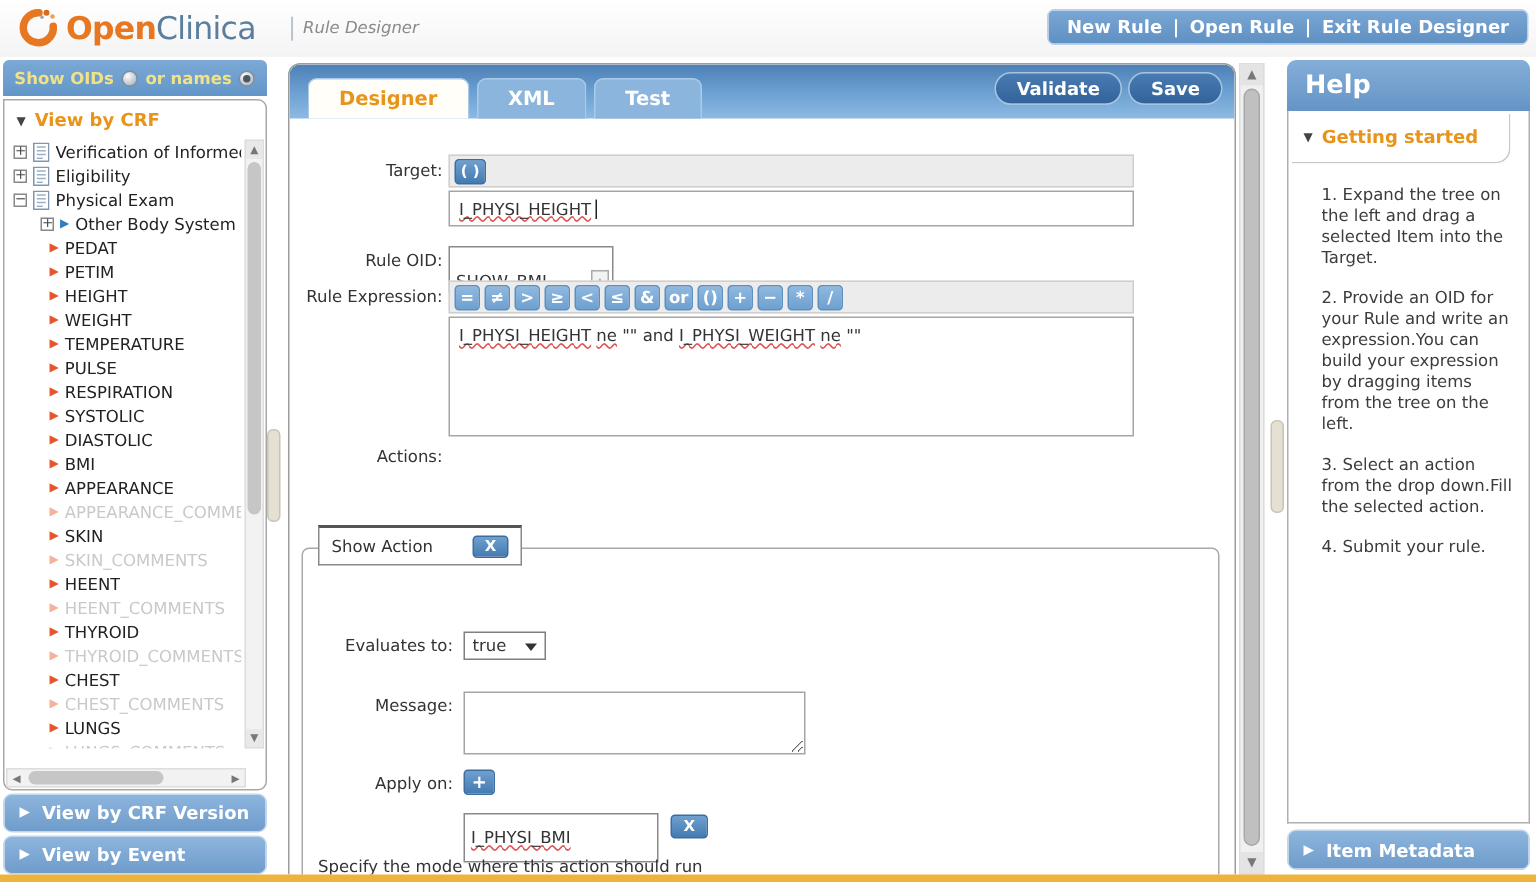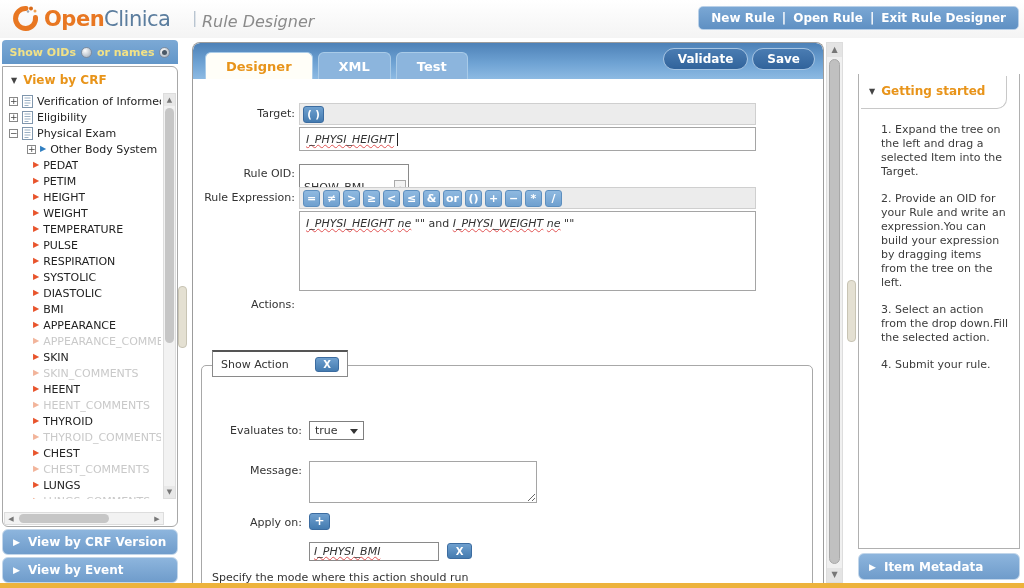--- a/index.html
+++ b/index.html
@@ -7,21 +7,21 @@
               font-family:"DejaVu Sans", sans-serif; font-size:11px; color:#333; }
 
   
   #header { position:absolute; left:0; top:0; width:1024px; height:38px;
             background:linear-gradient(#ffffff,#f4f4f4); }
   #logo { position:absolute; left:12px; top:5px; display:flex; align-items:center; }
   #logo .word { font-size:21px; letter-spacing:-0.5px; }
   #logo .w1 { color:#e87722; font-weight:bold; }
   #logo .w2 { color:#5b7d9e; }
   #title-sep { position:absolute; left:192px; top:8px; color:#b8c4d0; font-size:16px; }
-  #app-title { position:absolute; left:202px; top:12px; color:#8a8a8a; font-style:italic; font-size:16px; }
+  #app-title { position:absolute; left:202px; top:12px; color:#8a8a8a; font-style:italic; font-size:11px; }
   #top-nav { position:absolute; right:5px; top:6px; height:24px;
              background:linear-gradient(#7aa7d4,#5f90c3); border:1px solid #b9d0e8;
              border-radius:5px; color:#fff; font-weight:bold; font-size:12px;
              display:flex; align-items:center; padding:0 12px; gap:7px; }
   #top-nav span { cursor:pointer; }
   #top-nav .sep { font-weight:bold; }
 
   
   #gold { position:absolute; left:0; top:583px; width:1024px; height:5px; background:#edb33c; }
 
@@ -96,21 +96,21 @@
             display:flex; align-items:center; cursor:pointer; }
 
   .form-label { position:absolute; width:100px; text-align:right; font-size:11px; color:#333; }
   .gray-bar { position:absolute; left:106px; width:457px; height:22px; background:#ececec;
               border:1px solid #cfcfcf; display:flex; align-items:center; padding-left:3px; }
   .mini-btn { background:linear-gradient(#6fa0cf,#447bb0); border:1px solid #3c6ca0; border-radius:3px;
               color:#fff; font-weight:bold; text-align:center; cursor:pointer; }
   #target-icon { width:21px; height:17px; font-size:10px; line-height:16px; }
   #target-input { position:absolute; left:106px; top:84px; width:457px; height:24px;
                   border:1px solid #a5a5a5; background:#fff; display:flex; align-items:center; padding-left:6px; }
-  .wavy { text-decoration:underline; text-decoration-style:wavy; text-decoration-color:#e05353; text-decoration-thickness:1px;font-style:italic; }
+  .wavy { text-decoration:underline; text-decoration-style:wavy; text-decoration-color:#e05353; text-decoration-thickness:1px; }
   .caret { display:inline-block; width:1px; height:13px; background:#222; margin-left:3px; }
 
   #rule-oid-input { position:absolute; left:106px; top:121px; width:110px; height:31px;
                     border:1px solid #8a8a8a; display:flex; align-items:flex-end; padding:0 2px 0 4px; }
   #rule-oid-input .val { flex:1; }
   #oid-spin { width:12px; height:14px; border:1px solid #aaa; background:#f3f3f3; font-size:6px;
               color:#888; text-align:center; line-height:13px; }
 
   #op-toolbar { top:144px; gap:3px; display:flex; }
   .op-btn { min-width:17px; height:17px; padding:0 2px; font-size:11px; line-height:16px;
@@ -130,21 +130,21 @@
                        border:1px solid #a8a8a8; border-radius:5px; }
   #show-action-tab { position:absolute; left:10px; top:-16px; width:136px; height:27px;
                      background:#fff; border:1px solid #8a8a8a; border-top:2px solid #555;
                      display:flex; align-items:center; justify-content:space-between; padding:0 8px; }
   #show-action-tab .x-btn { width:24px; height:15px; font-size:10px; line-height:14px; border-radius:3px; }
   .sa-label { position:absolute; text-align:right; width:95px; }
   #eval-dd { position:absolute; left:107px; top:55px; width:55px; height:19px; }
   #message-ta { position:absolute; left:107px; top:95px; width:228px; height:42px;
                 border:1px solid #a5a5a5; resize:both; font-family:"DejaVu Sans",sans-serif; }
   #apply-add { position:absolute; left:107px; top:147px; width:21px; height:17px; font-size:12px; line-height:15px; }
-  #apply-input { position:absolute; left:107px; top:176px; width:130px; height:19px;
+  #apply-input { position:absolute; left:107px; top:176px; width:130px; height:33px;
                  border:1px solid #8a8a8a; display:flex; align-items:center; padding-left:4px; }
   #apply-x { position:absolute; left:245px; top:177px; width:25px; height:16px; font-size:10px; line-height:15px; border-radius:3px; }
   #mode-caption { position:absolute; left:10px; top:205px; color:#333; }
 
   
   #main-vscroll { position:absolute; left:826px; top:42px; width:17px; height:541px;
                   background:#f0f0f0; border:1px solid #ddd; }
   #main-vscroll .arr { position:absolute; left:0; width:15px; height:14px; text-align:center;
                        font-size:8px; color:#777; line-height:14px; background:#e4e4e4; }
   #main-vscroll .arr.up { top:0; }
@@ -436,20 +436,21 @@
   </div>
 </div>
 
 <div id="main-vscroll">
   <div class="arr up">▲</div>
   <div class="thumb"></div>
   <div class="arr down">▼</div>
 </div>
 
 <div id="help">
+  <div id="help-header">Help</div>
   <div id="help-body">
     <div id="getting-started">
       <span class="tri">▼</span>
       <span>Getting started</span>
     </div>
     <div id="help-steps">
         <p>1. Expand the tree on the left and drag a selected Item into the Target.</p>
         <p>2. Provide an OID for your Rule and write an expression.You can build your expression by dragging items from the tree on the left.</p>
         <p>3. Select an action from the drop down.Fill the selected action.</p>
         <p>4. Submit your rule.</p>

